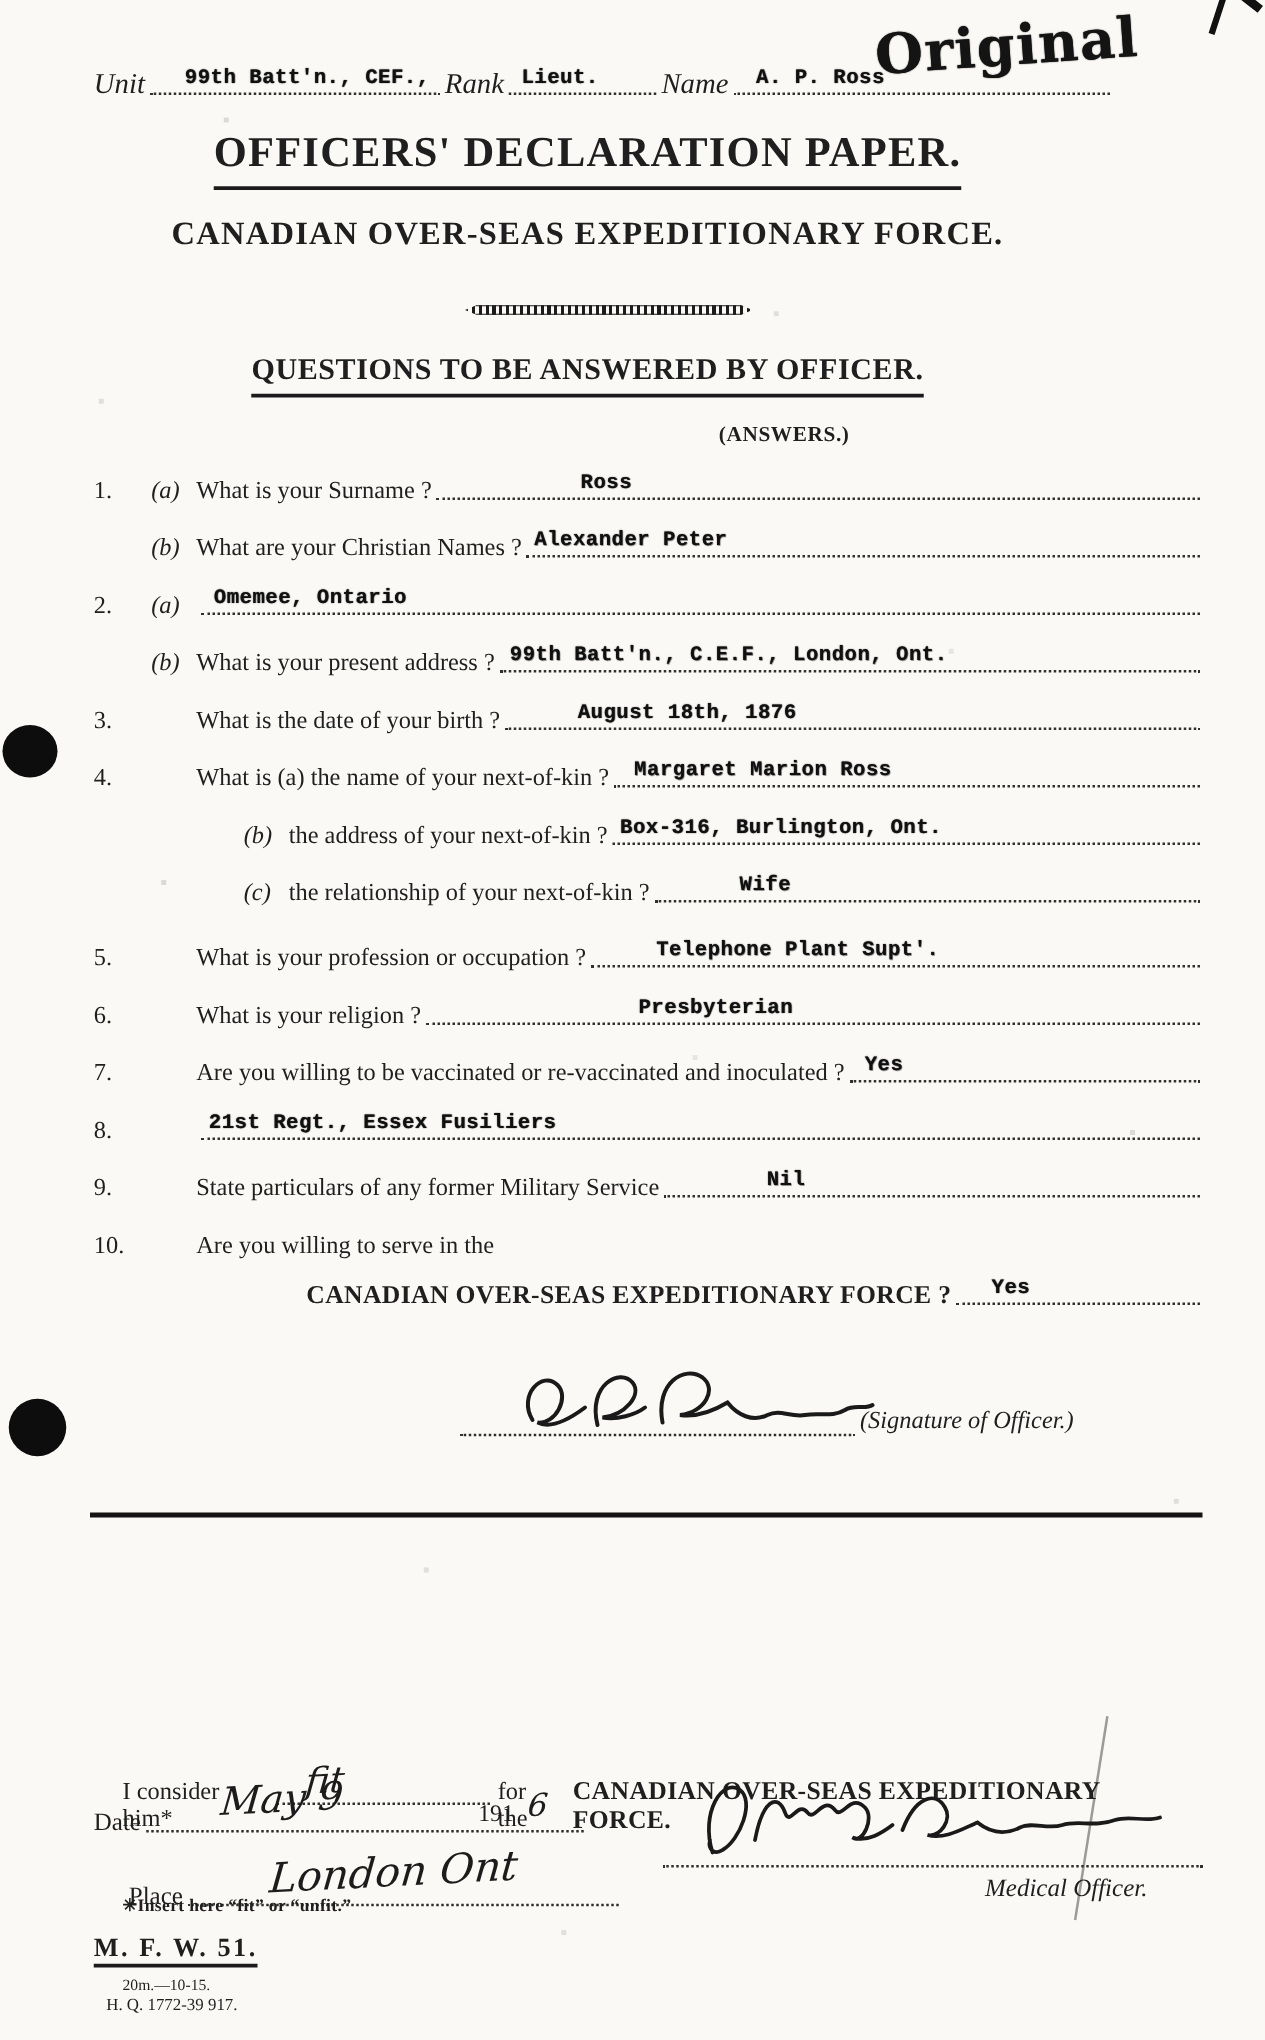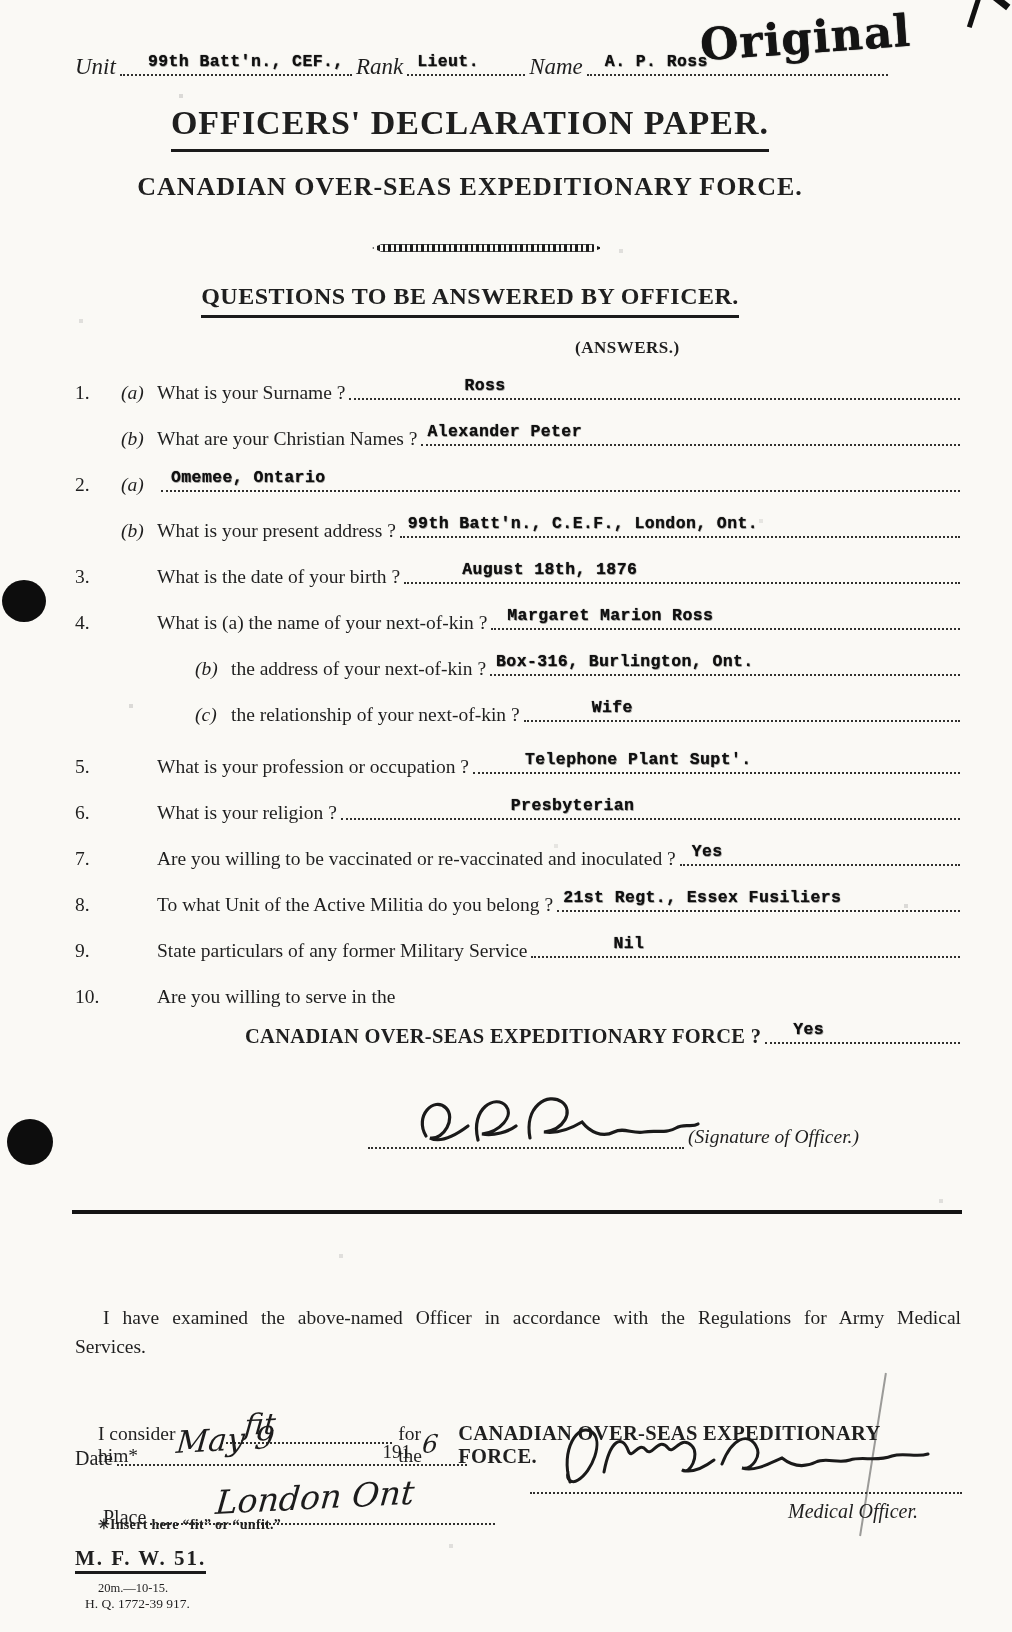--- a/index.html
+++ b/index.html
@@ -209,21 +209,20 @@
       <span class="q-num">7.</span>
       <span class="q-sub"></span>
       <span>Are you willing to be vaccinated or re-vaccinated and inoculated ?</span>
       <span class="leader">
           <span class="typed" style="left:12px">Yes</span>
         </span>
     </div>
     <div class="q-row">
       <span class="q-num">8.</span>
       <span class="q-sub"></span>
-      <span>To what Unit of the Active Militia do you belong ?</span>
       <span class="leader">
           <span class="typed" style="left:6px">21st Regt., Essex Fusiliers</span>
         </span>
     </div>
     <div class="q-row">
       <span class="q-num">9.</span>
       <span class="q-sub"></span>
       <span>State particulars of any former Military Service</span>
       <span class="leader">
           <span class="typed" style="left:82px">Nil</span>
@@ -246,21 +245,20 @@
   <svg class="sig-svg" width="290" height="65" viewBox="0 0 290 65" aria-label="A. P. Ross">
     <g fill="none" stroke="#1a1a1a" stroke-width="3.2" stroke-linecap="round">
       <path d="M14 48 C2 28 22 8 34 20 C44 30 32 52 18 50 C30 56 48 44 56 38"></path>
       <path d="M66 52 C58 20 84 6 94 18 C102 28 88 44 70 46 C82 48 96 44 104 38"></path>
       <path d="M118 50 C112 18 136 4 150 14 C162 23 152 42 132 44 C146 46 160 40 170 34 C178 44 190 50 202 44 C212 39 220 46 232 44 C244 42 254 46 264 40 C272 35 280 40 286 36"></path>
     </g>
   </svg>
   <div class="sig-caption">(Signature of Officer.)</div>
 
   <div class="rule"></div>
-  <div class="cert-para">I have examined the above-named Officer in accordance with the Regulations for Army Medical Services.</div>
 
   <div class="consider-row">
     <span>I consider him*</span>
     <span class="consider-dots">
       <span class="hw hw-fit">fit</span>
     </span>
     <span class="consider-mid">for the</span>
     <span class="consider-force">CANADIAN OVER-SEAS EXPEDITIONARY FORCE.</span>
   </div>
 

